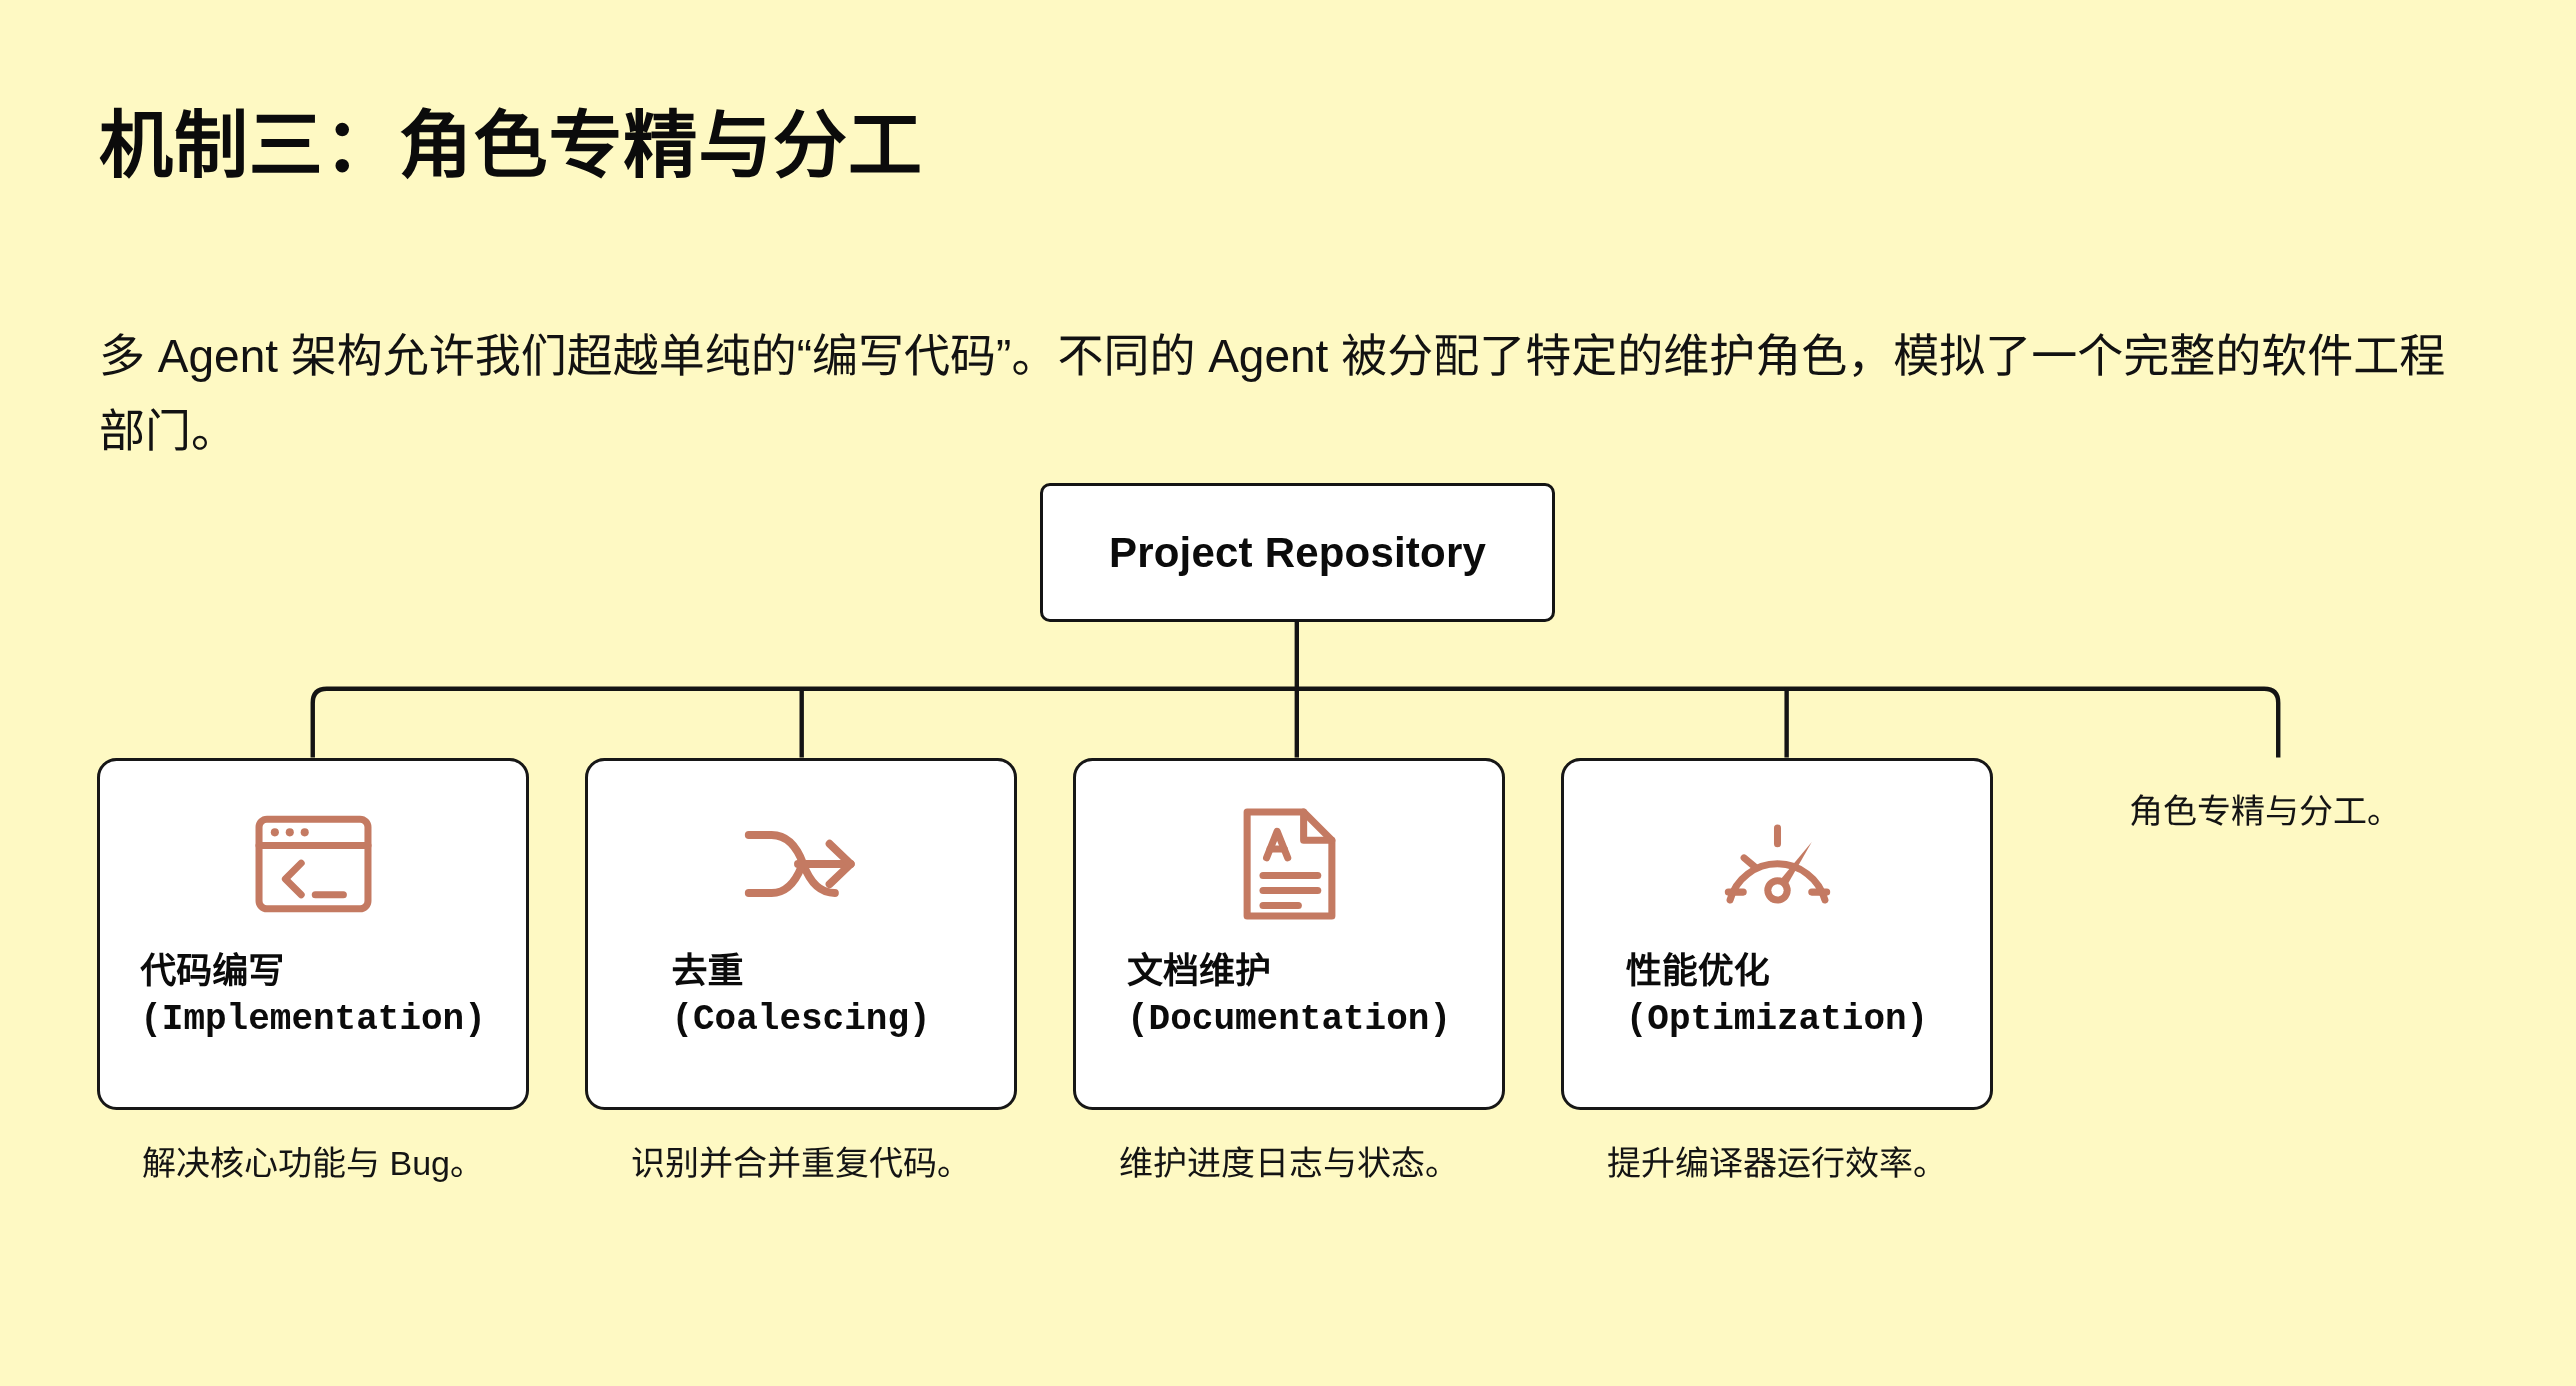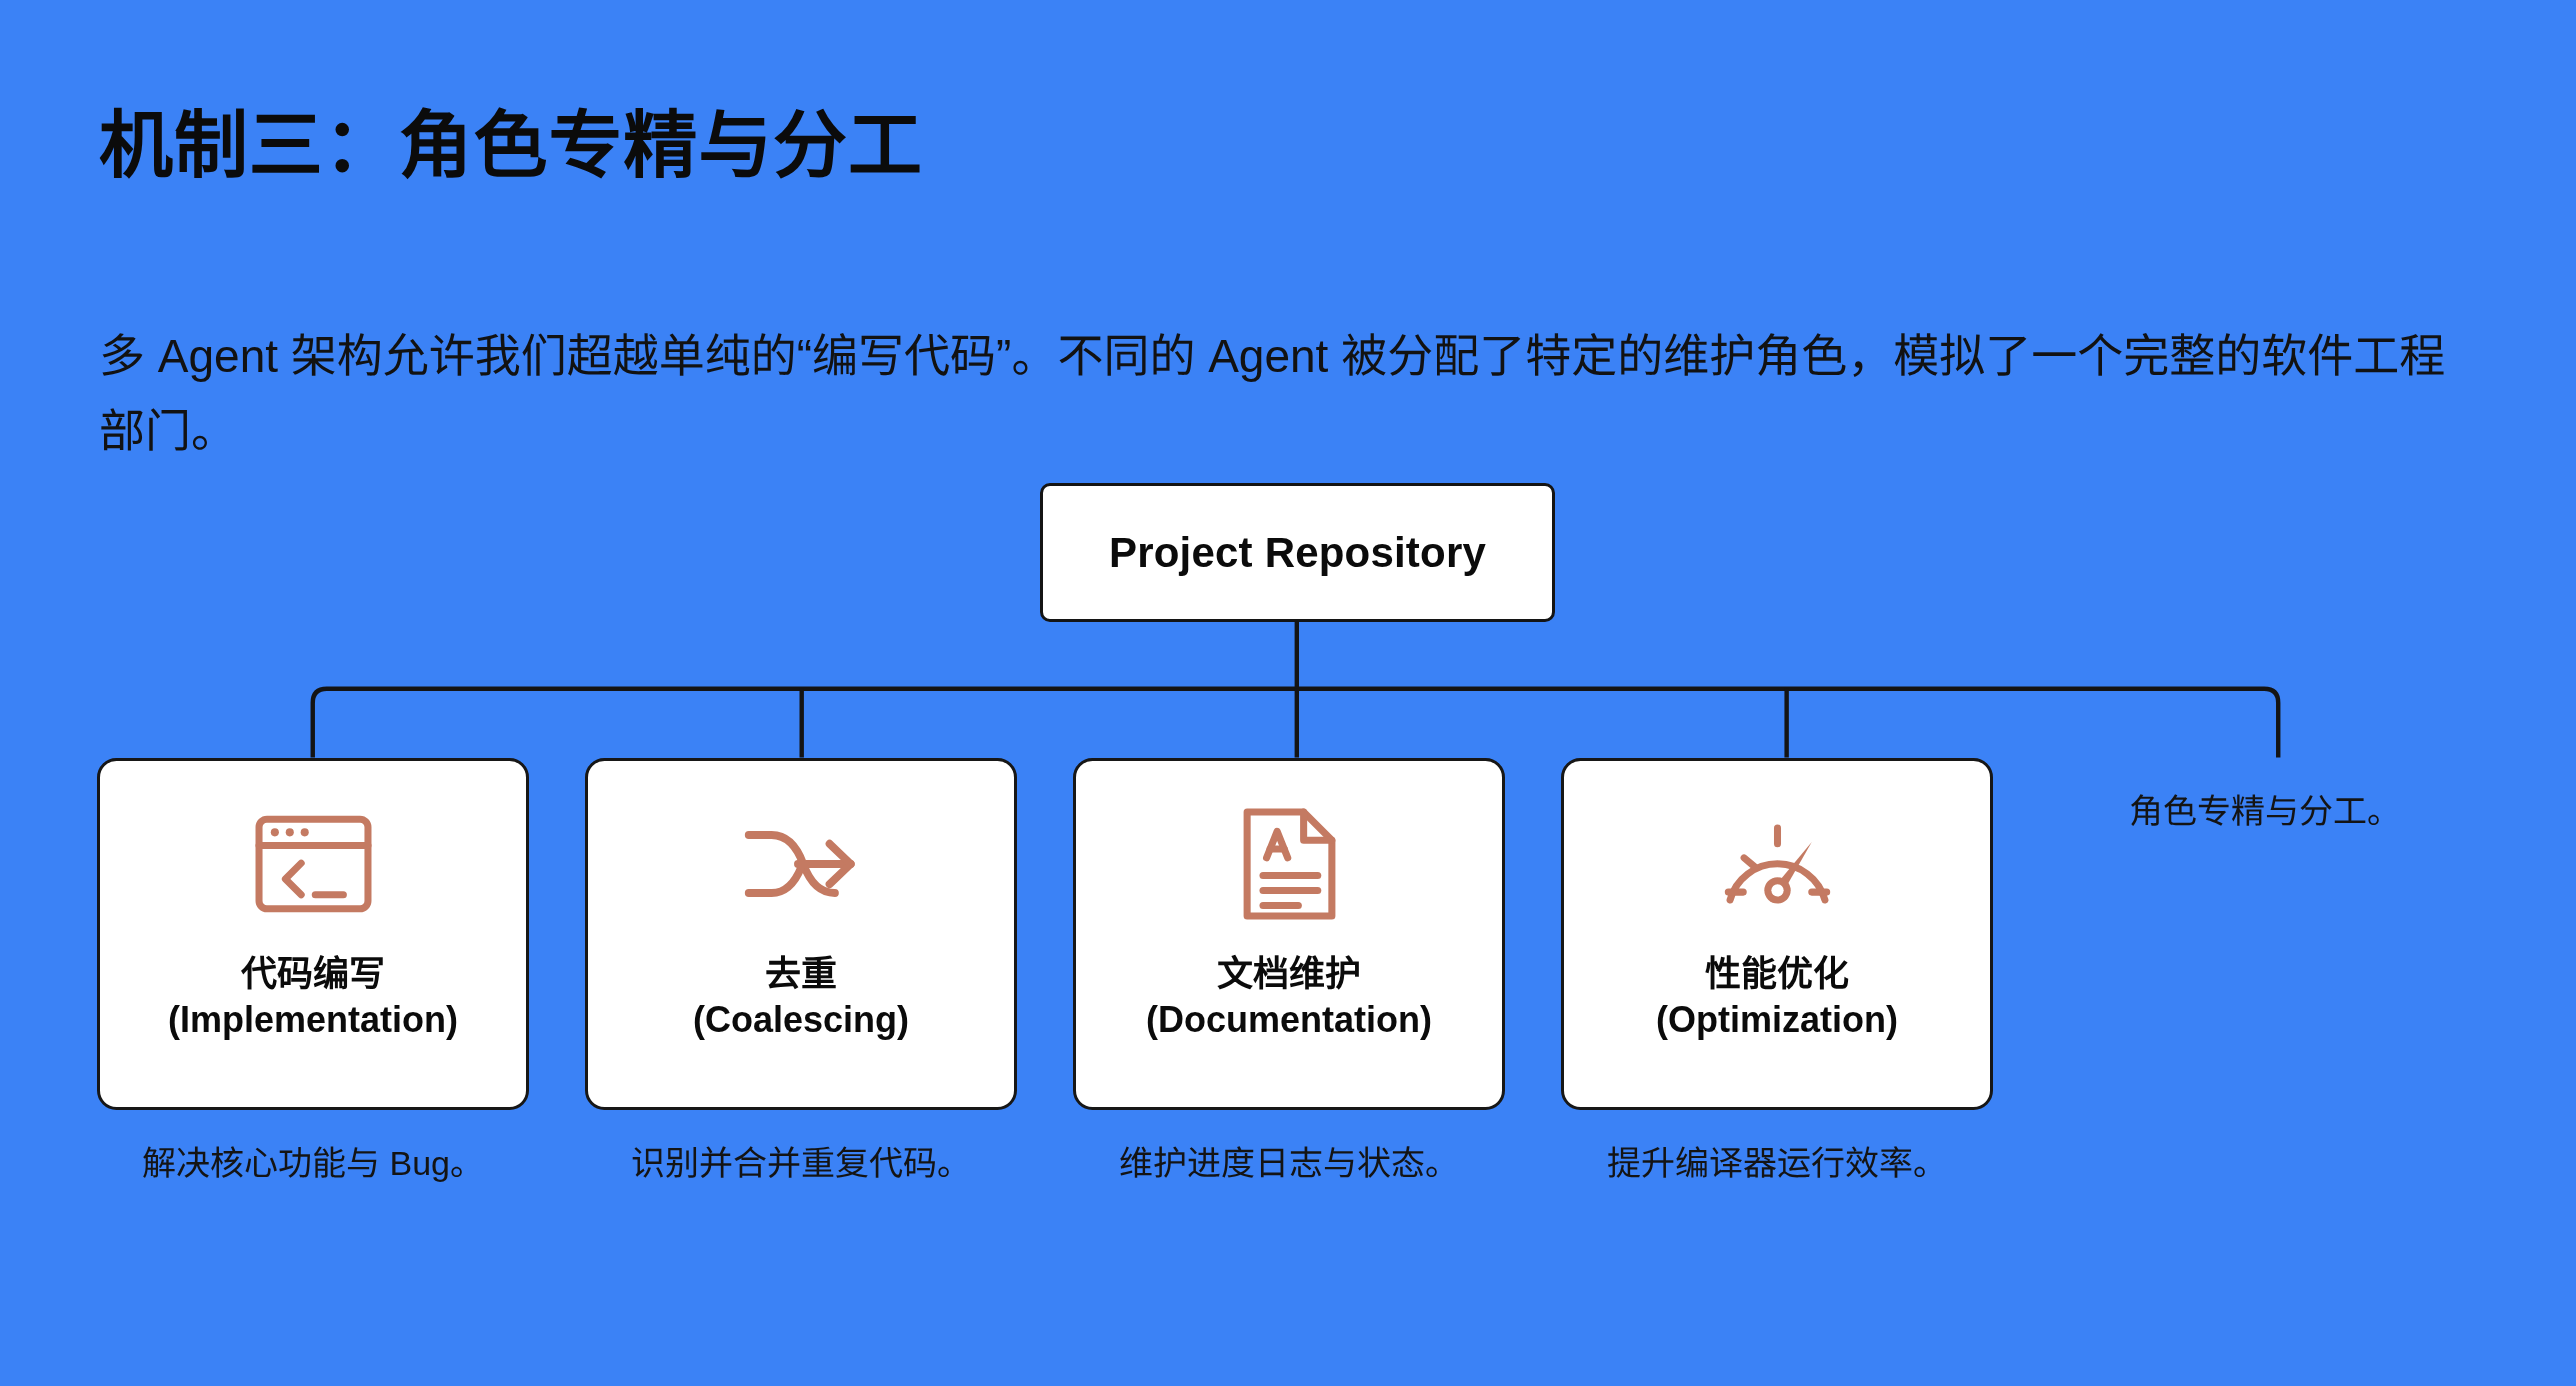--- a/index.html
+++ b/index.html
@@ -13,21 +13,21 @@
     height: 1387px;
     font-family: "Liberation Sans", "DejaVu Sans", sans-serif;
     color: #111111;
     position: relative;
     overflow: hidden;
   }
 
   .slide {
     position: absolute;
     inset: 0;
-    background: #3b82f6;
+    background: #fef9c3;
   }
 
   
   .page-title {
     position: absolute;
     left: 99px;
     top: 55px;
     font-size: 74px;
     line-height: 1.12;
     font-weight: 700;
@@ -121,25 +121,25 @@
     width: 132px;
     height: 132px;
     display: flex;
     align-items: center;
     justify-content: center;
     margin-bottom: 21px;
   }
   .card-icon svg { display: block; }
 
   .card-title {
-    text-align: center;
     font-size: 36px;
     font-weight: 700;
     line-height: 1.28;
     color: #0b0b0b;
+    font-family: Liberation Mono, monospace;
   }
   .card-title .en { display: block; }
 
   .card-caption {
     margin-top: 30px;
     width: 379px;
     text-align: center;
     font-size: 34px;
     line-height: 1.38;
     font-weight: 400;

